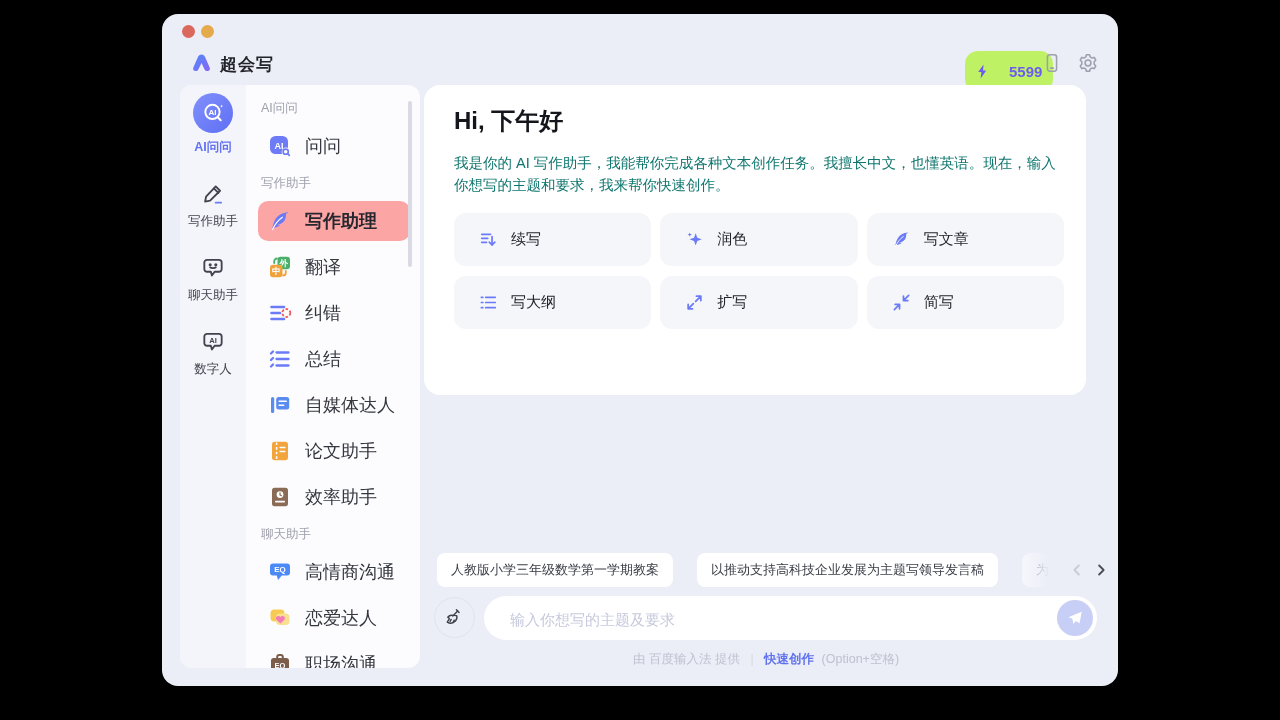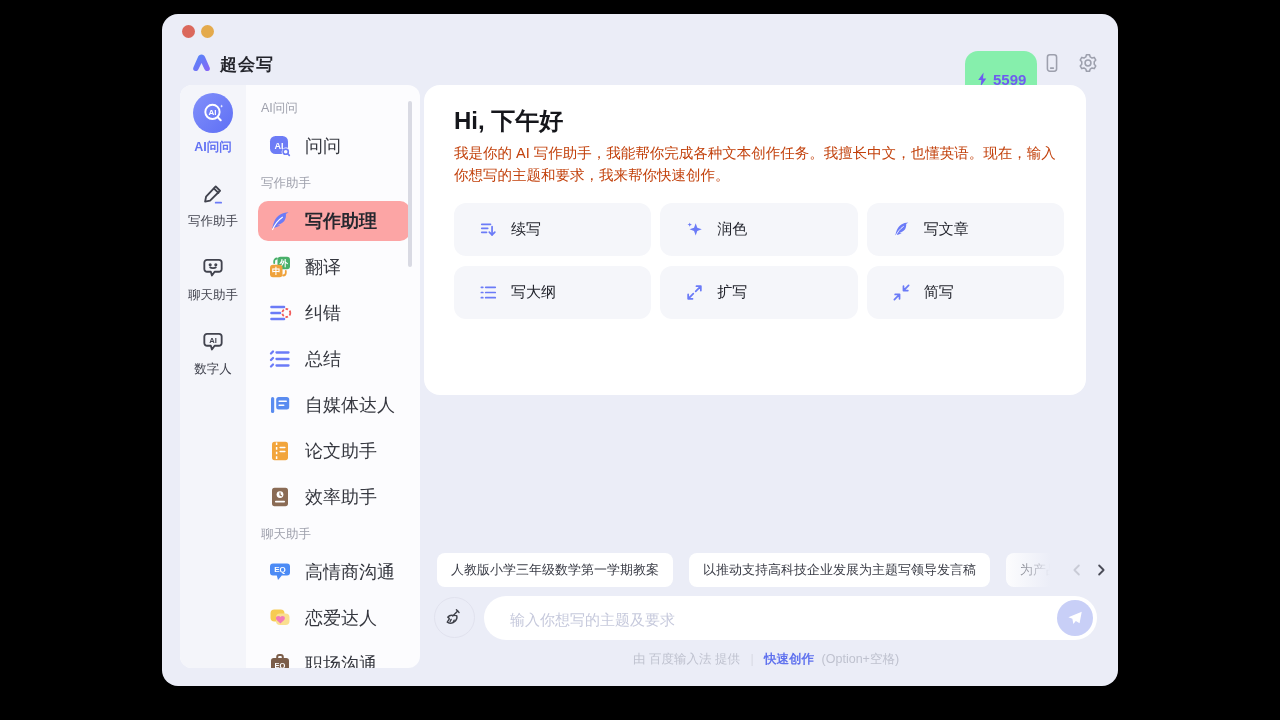--- a/index.html
+++ b/index.html
@@ -20,22 +20,22 @@
   }
   .traffic{position:absolute;left:20px;top:11px;display:flex;gap:6px;}
   .tl{width:13px;height:13px;border-radius:50%;}
   .tl.red{background:#DB685C;}
   .tl.yellow{background:#E4AA4C;}
 
   .titlebar{position:absolute;left:0;top:34px;width:100%;height:36px;text-align:right;}
   .logo{position:absolute;left:28px;top:4px;width:23px;height:23px;}
   .app-title{position:absolute;left:58px;top:5px;font-size:17px;font-weight:700;color:#23242B;letter-spacing:1px;}
   .credits{
-    position:absolute;left:803px;top:3px;height:25px;padding:16px 11px;
-    background:#86efac;border-radius:13px;display:flex;align-items:center;gap:4px;
+    position:absolute;left:803px;top:3px;height:25px;padding:8px 11px;
+    background:#bef264;border-radius:13px;display:flex;align-items:center;gap:20px;
   }
   .credits .ic{width:13px;height:15px;}
   .credits-num{font-size:15px;font-weight:700;color:#6E5CF0;}
   .hbtn{position:absolute;top:4px;width:22px;height:22px;cursor:pointer;}
   .hbtn.phone{left:879px;}
   .hbtn.gear{left:915px;}
 
   
   .sidebar-panel{
     position:absolute;left:18px;top:71px;width:240px;height:583px;
@@ -68,32 +68,32 @@
   .side-label{font-size:18px;color:#35373F;font-weight:500;}
   .side-item.active .side-label{color:#26272E;font-weight:700;}
   .scroll-thumb{position:absolute;left:228px;top:16px;width:4px;height:166px;border-radius:2px;background:#D9DAE3;}
 
   
   .main-card{
     position:absolute;left:262px;top:71px;width:662px;height:310px;
     background:#fff;border-radius:16px;box-sizing:border-box;padding:20px 22px 0 30px;
   }
   .greeting{font-size:24px;font-weight:700;color:#15161B;}
-  .description{margin-top:5px;font-size:14.5px;line-height:22px;color:#c2410c;max-width:614px;}
+  .description{margin-top:15px;font-size:14.5px;line-height:22px;color:#0f766e;max-width:614px;}
   .actions{margin-top:17px;display:grid;grid-template-columns:1fr 1fr 1fr;gap:10px 9px;}
   .action-card{
     height:53px;background:#F5F6FA;border-radius:12px;display:flex;align-items:center;
     gap:13px;padding-left:25px;cursor:pointer;
   }
   .action-card .ic{width:19px;height:19px;}
   .action-label{font-size:15px;font-weight:500;color:#23252D;}
 
   
   .chips-row{position:absolute;left:275px;top:539px;height:34px;}
-  .chips-clip{position:relative;width:626px;height:36px;overflow:hidden;display:flex;gap:16px;}
+  .chips-clip{position:relative;width:626px;height:36px;overflow:hidden;display:flex;gap:24px;}
   .chip{
     flex:none;height:34px;line-height:34px;background:#fff;border-radius:8px;
     padding:0 14px;font-size:13px;color:#3A3C46;white-space:nowrap;cursor:pointer;
   }
   .chip-fade{position:absolute;right:0;top:0;bottom:0;width:64px;
     background:linear-gradient(to right,rgba(235,237,247,0),#EBEDF7 80%);pointer-events:none;}
   .chev{position:absolute;top:8px;width:18px;height:18px;cursor:pointer;}
   .chev.left{left:631px;color:#C9CBD6;}
   .chev.right{left:655px;color:#4A4C57;}
 

